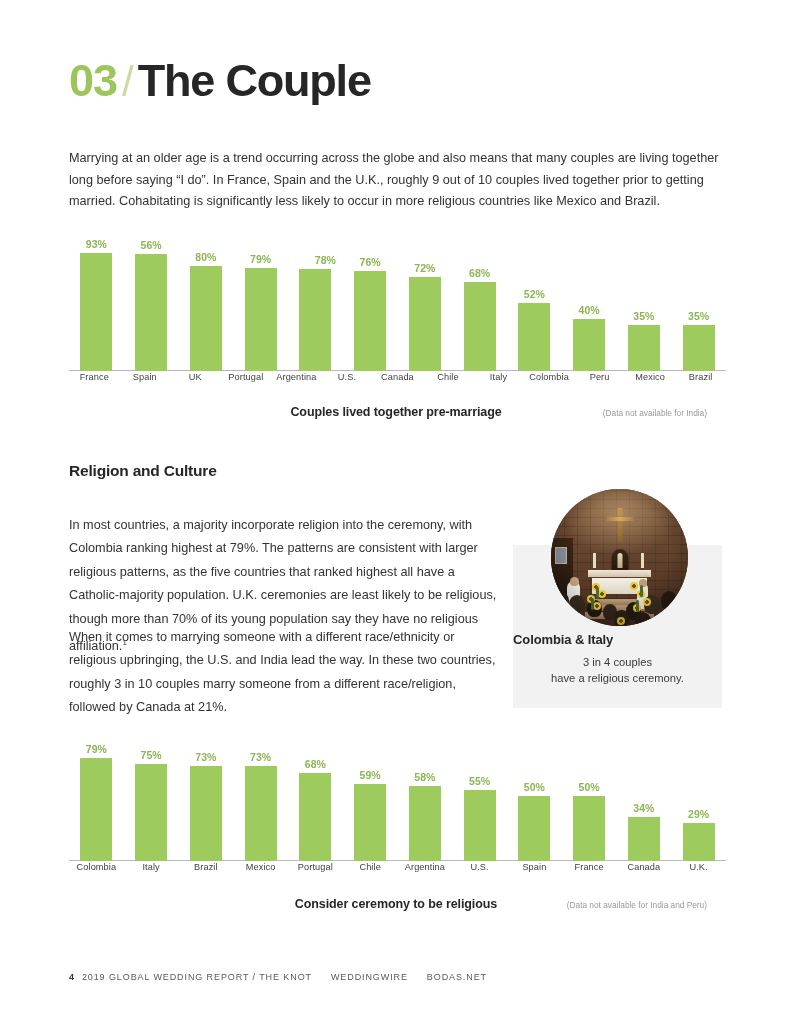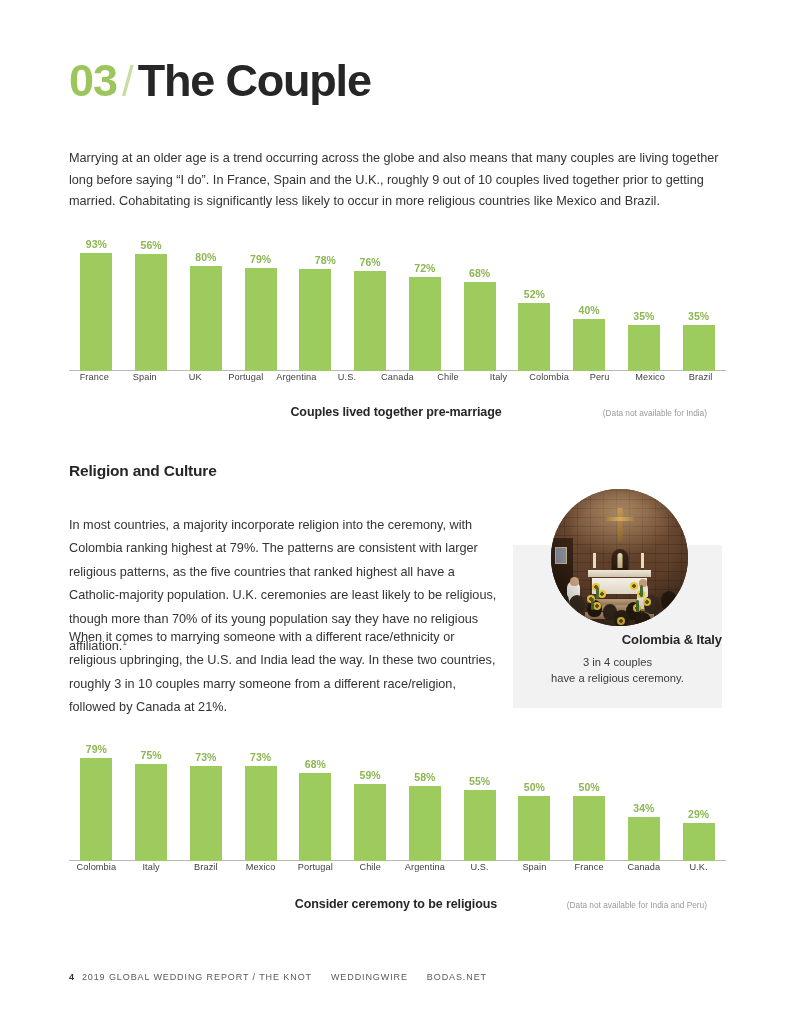--- a/index.html
+++ b/index.html
@@ -119,21 +119,21 @@
   }
   .card-photo {
     position:absolute; left:551px; top:489px;
     width:137px; height:137px;
     border-radius:50%;
     overflow:hidden;
     background:#6b4a32;
   }
   .card-title {
     position:absolute; left:513px; top:632px; width:209px;
-    text-align:right;
+    text-align:left;
     font-size:13px; font-weight:bold; color:#262626;
     letter-spacing:-0.1px;
   }
   .card-sub {
     position:absolute; left:513px; top:654px; width:209px;
     text-align:center;
     font-size:11.2px; line-height:16px; color:#3a3a3a;
   }
 
   

